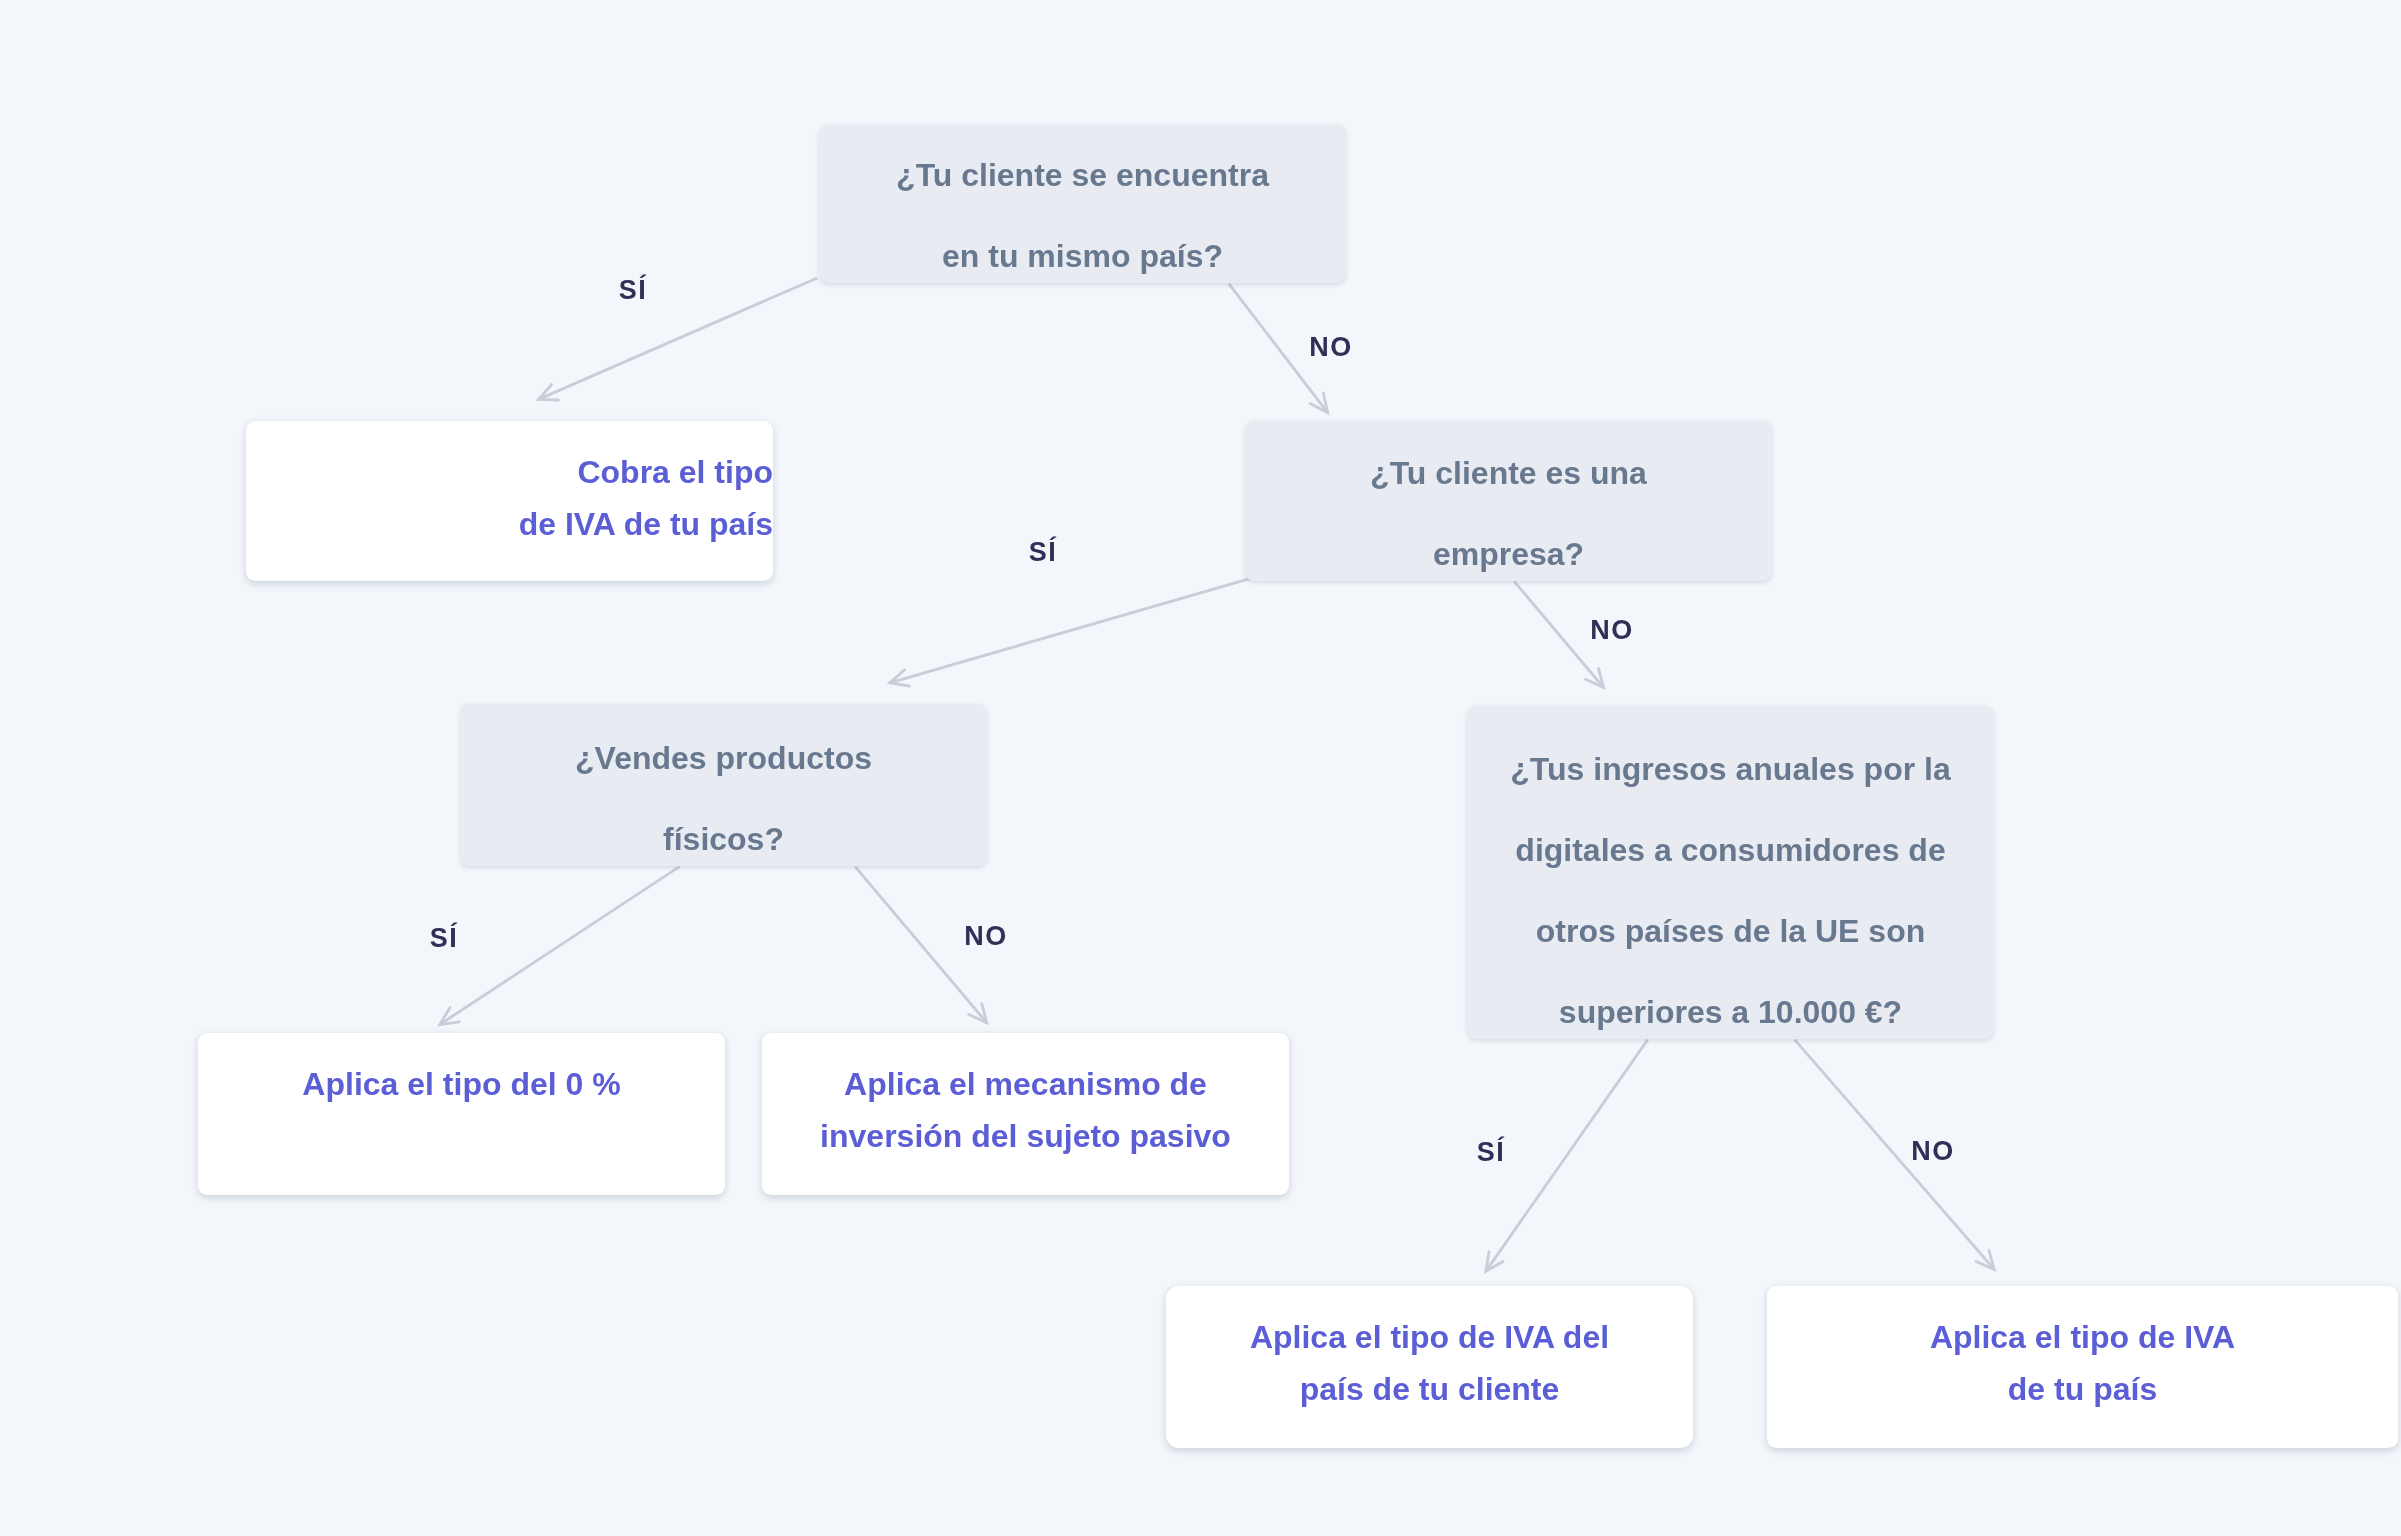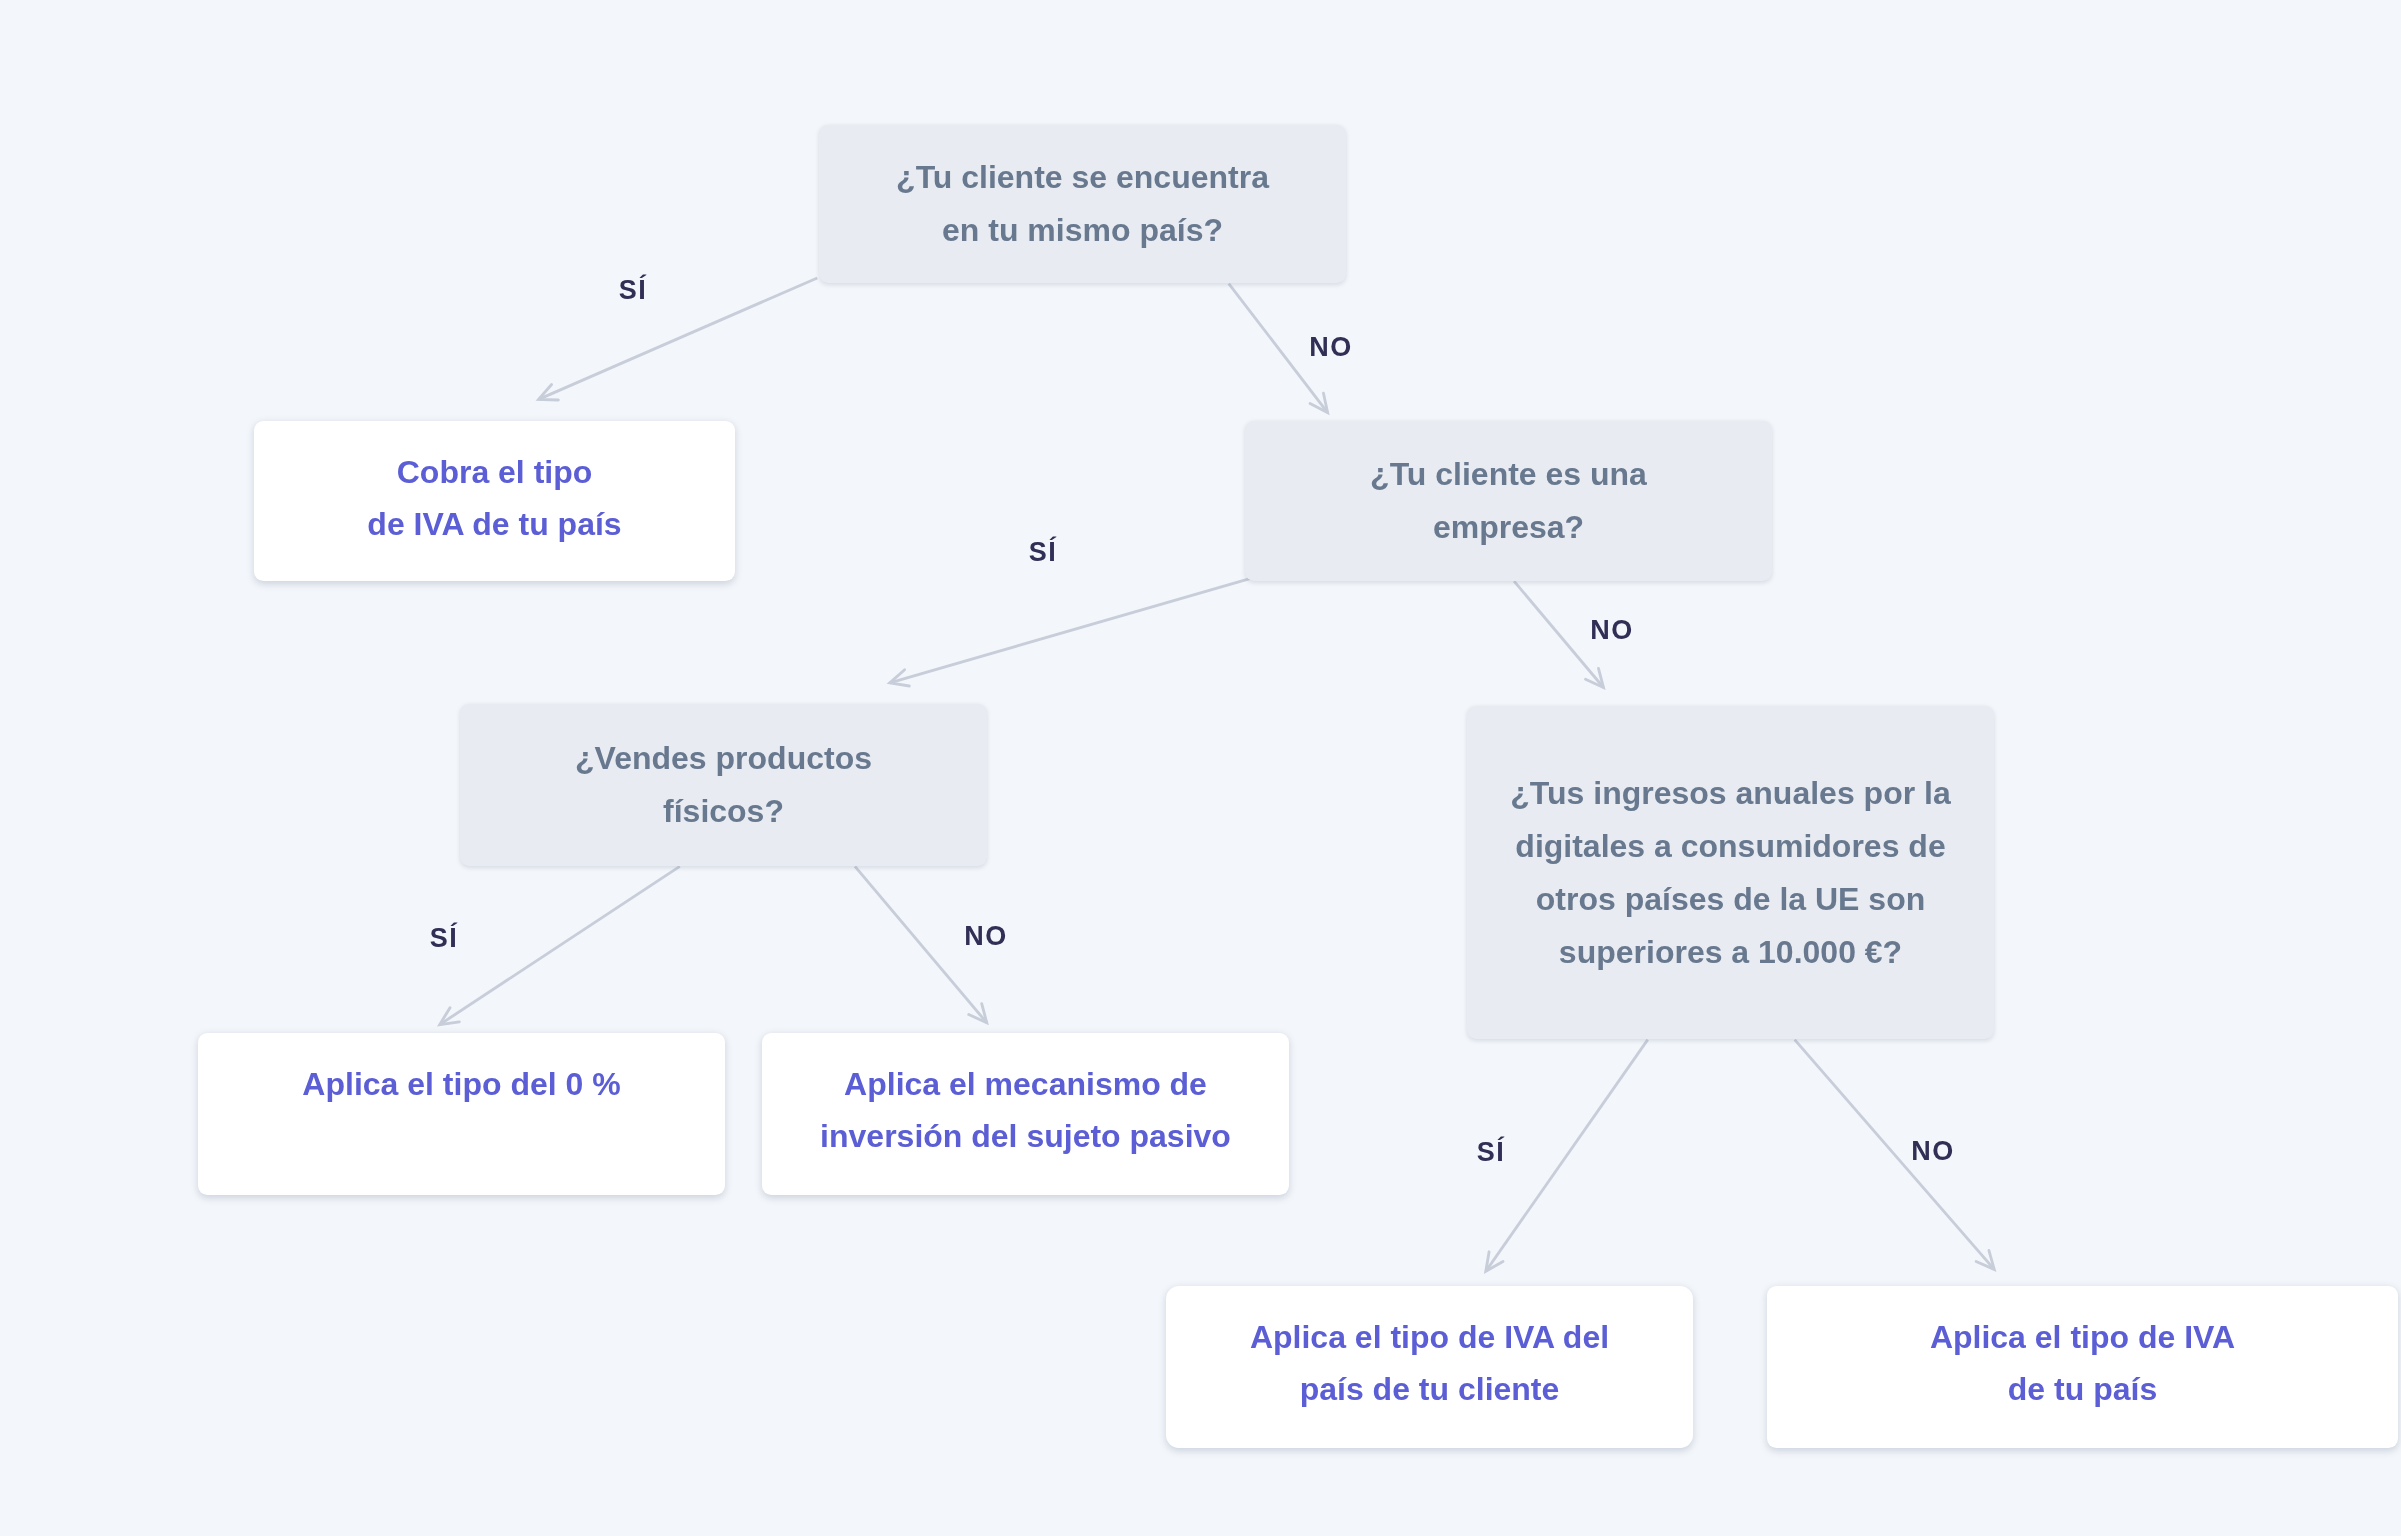--- a/index.html
+++ b/index.html
@@ -38,41 +38,42 @@
     font-weight: bold;
     line-height: 52px;
     white-space: nowrap;
   }
   .node.question {
     background: #e8ebf1;
     color: #68798f;
     box-shadow: 0 1.9px 4.7px rgba(104, 121, 150, 0.20);
     display: flex;
     flex-direction: column;
-    justify-content: center;
+    justify-content: flex-end;
+    gap: 28px;
   }
   .node.question .line { line-height: 53px; }
   .node.answer {
     background: #ffffff;
     color: #5b5ed4;
     box-shadow: 0 2.8px 7.5px rgba(104, 121, 150, 0.28);
     padding-top: 24.5px;
   }
   .edge-label {
     position: absolute;
     transform: translate(-50%, -50%);
     font-size: 27px;
     font-weight: bold;
     letter-spacing: 1.4px;
     color: #312f55;
     white-space: nowrap;
   }
   
   #node-q-mismo-pais   { left: 819px;  top: 125px;  width: 527px; height: 158px; }
-  #node-a-cobra        { left: 254px;  top: 421px;  width: 481px; height: 160px; }
+  #node-a-cobra        { left: 246px;  top: 421px;  width: 527px; height: 160px; text-align: right; }
   #node-q-empresa      { left: 1245px; top: 421px;  width: 527px; height: 160px; }
   #node-q-fisicos      { left: 460px;  top: 704px;  width: 527px; height: 162px; }
   #node-q-ingresos     { left: 1467px; top: 706px;  width: 527px; height: 333px; }
   #node-a-cero         { left: 161px;  top: 1033px; width: 527px; height: 162px; margin-left: 37px; }
   #node-a-inversion    { left: 762px;  top: 1033px; width: 527px; height: 162px; }
   #node-a-iva-cliente  { left: 1166px; top: 1286px; width: 527px; height: 162px; border-radius: 13px; }
   #node-a-iva-pais     { left: 1767px; top: 1286px; width: 631px; height: 162px; }
   
   #edge-label-0 { left: 633px;  top: 290px; }
   #edge-label-1 { left: 1331px; top: 347px; }

